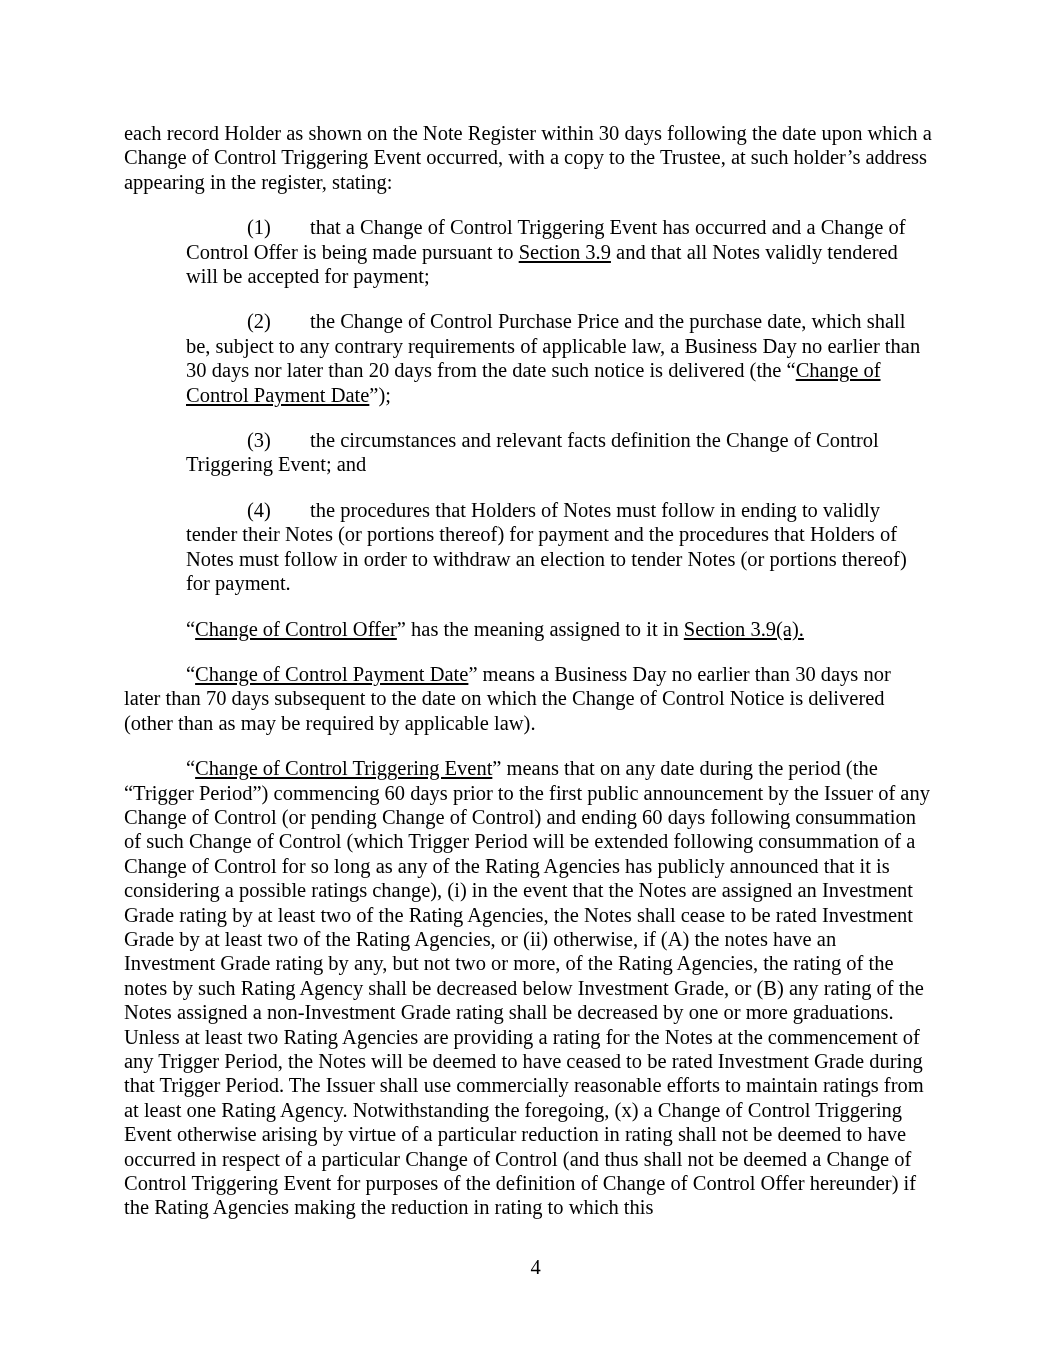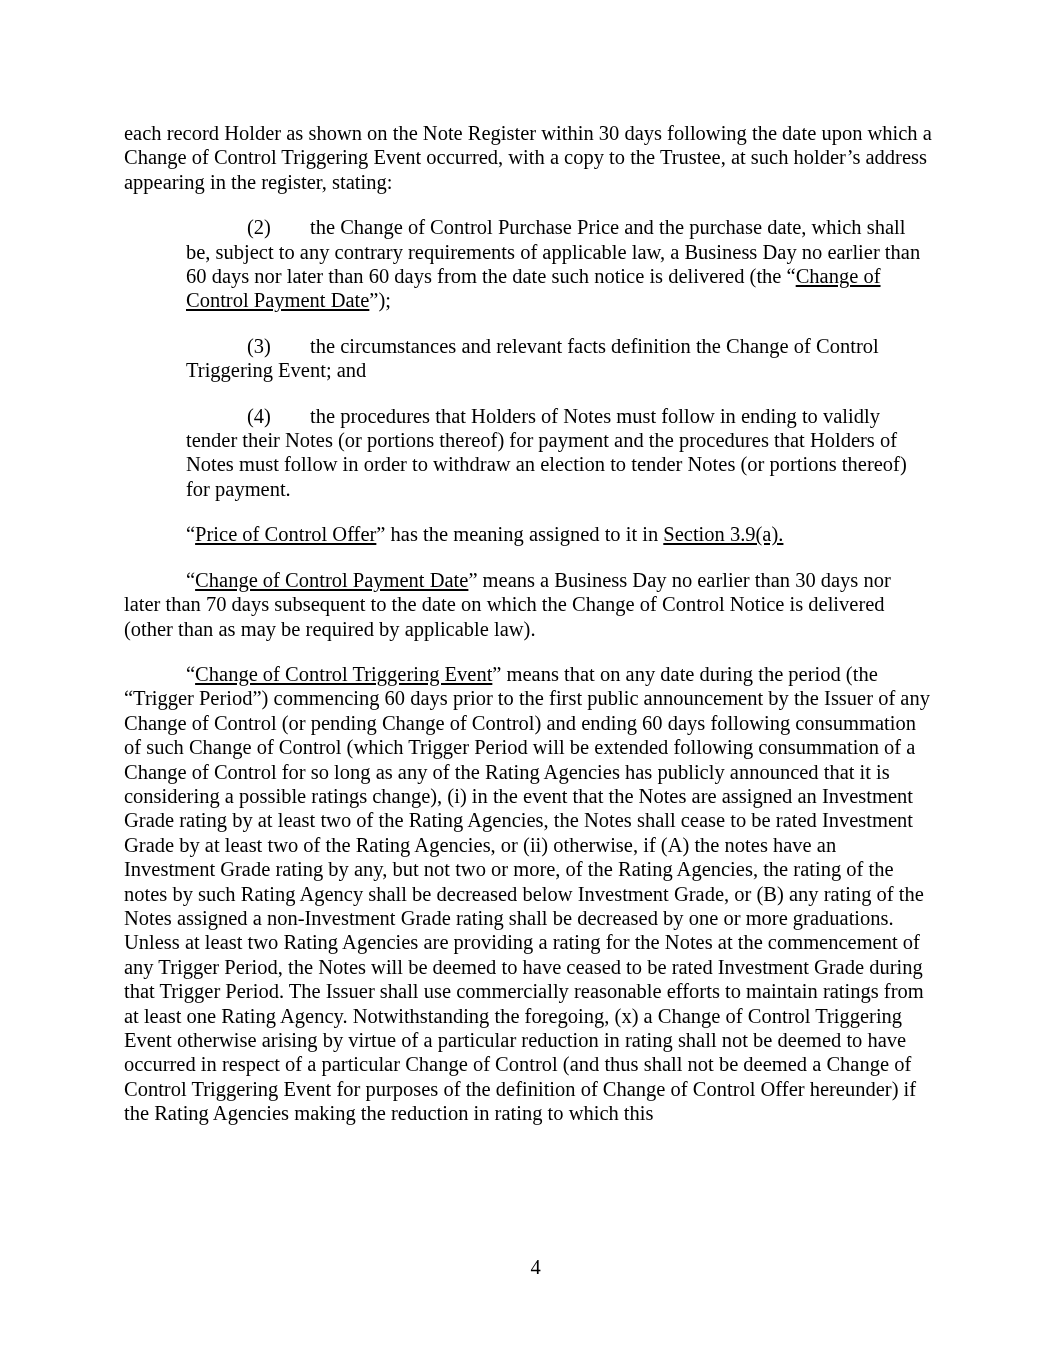--- a/index.html
+++ b/index.html
@@ -57,21 +57,22 @@
     font-family: "Liberation Serif", "DejaVu Serif", serif;
     color: #000000;
   }
 </style>
 </head>
 <body>
 
 <div class="page">
   <div class="content">
       <div class="para body"><span>each record Holder as shown on the Note Register within 30 days following the date upon which a Change of Control Triggering Event occurred, with a copy to the Trustee, at such holder’s address appearing in the register, stating:</span></div>
-      <div class="para list"><span class="num">(2)</span><span>the Change of Control Purchase Price and the purchase date, which shall be, subject to any contrary requirements of applicable law, a Business Day no earlier than 60 days nor later than 60 days from the date such notice is delivered (the “</span><span class="u">Change of Control Payment Date</span><span>”);</span></div>
+      <div class="para list"><span class="num">(1)</span><span>that a Change of Control Triggering Event has occurred and a Change of Control Offer is being made pursuant to </span><span class="u">Section 3.9</span><span> and that all Notes validly tendered will be accepted for payment;</span></div>
+      <div class="para list"><span class="num">(2)</span><span>the Change of Control Purchase Price and the purchase date, which shall be, subject to any contrary requirements of applicable law, a Business Day no earlier than 30 days nor later than 20 days from the date such notice is delivered (the “</span><span class="u">Change of Control Payment Date</span><span>”);</span></div>
       <div class="para list"><span class="num">(3)</span><span>the circumstances and relevant facts definition the Change of Control Triggering Event; and</span></div>
       <div class="para list"><span class="num">(4)</span><span>the procedures that Holders of Notes must follow in ending to validly tender their Notes (or portions thereof) for payment and the procedures that Holders of Notes must follow in order to withdraw an election to tender Notes (or portions thereof) for payment.</span></div>
-      <div class="para definition"><span>“</span><span class="u">Price of Control Offer</span><span>” has the meaning assigned to it in </span><span class="u">Section 3.9(a).</span></div>
+      <div class="para definition"><span>“</span><span class="u">Change of Control Offer</span><span>” has the meaning assigned to it in </span><span class="u">Section 3.9(a).</span></div>
       <div class="para definition"><span>“</span><span class="u">Change of Control Payment Date</span><span>” means a Business Day no earlier than 30 days nor later than 70 days subsequent to the date on which the Change of Control Notice is delivered (other than as may be required by applicable law).</span></div>
       <div class="para definition"><span>“</span><span class="u">Change of Control Triggering Event</span><span>” means that on any date during the period (the “Trigger Period”) commencing 60 days prior to the first public announcement by the Issuer of any Change of Control (or pending Change of Control) and ending 60 days following consummation of such Change of Control (which Trigger Period will be extended following consummation of a Change of Control for so long as any of the Rating Agencies has publicly announced that it is considering a possible ratings change), (i) in the event that the Notes are assigned an Investment Grade rating by at least two of the Rating Agencies, the Notes shall cease to be rated Investment Grade by at least two of the Rating Agencies, or (ii) otherwise, if (A) the notes have an Investment Grade rating by any, but not two or more, of the Rating Agencies, the rating of the notes by such Rating Agency shall be decreased below Investment Grade, or (B) any rating of the Notes assigned a non-Investment Grade rating shall be decreased by one or more graduations. Unless at least two Rating Agencies are providing a rating for the Notes at the commencement of any Trigger Period, the Notes will be deemed to have ceased to be rated Investment Grade during that Trigger Period. The Issuer shall use commercially reasonable efforts to maintain ratings from at least one Rating Agency. Notwithstanding the foregoing, (x) a Change of Control Triggering Event otherwise arising by virtue of a particular reduction in rating shall not be deemed to have occurred in respect of a particular Change of Control (and thus shall not be deemed a Change of Control Triggering Event for purposes of the definition of Change of Control Offer hereunder) if the Rating Agencies making the reduction in rating to which this</span></div>
     </div>
   <div class="page-number">4</div>
 </div>
 
 </body></html>

